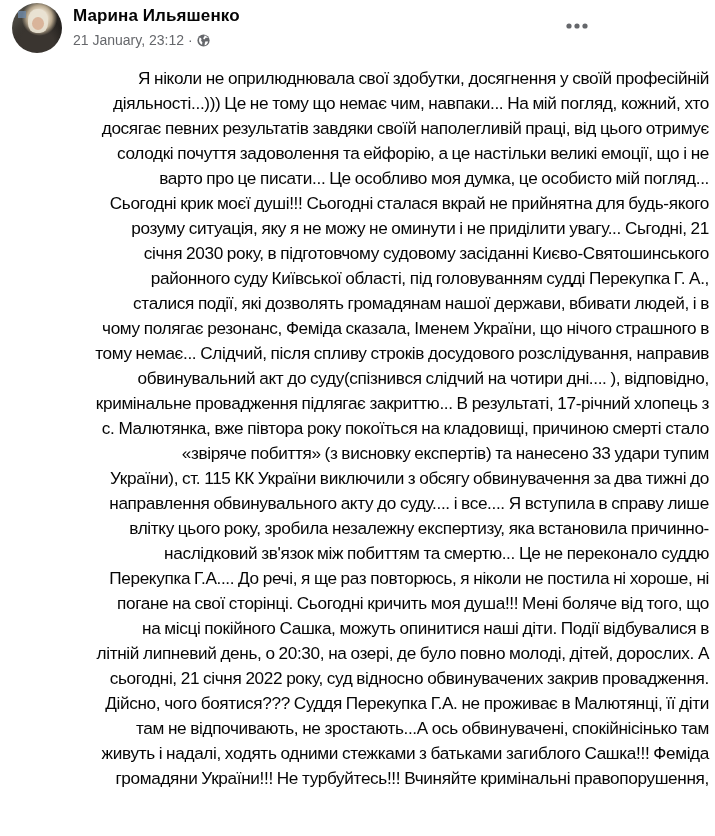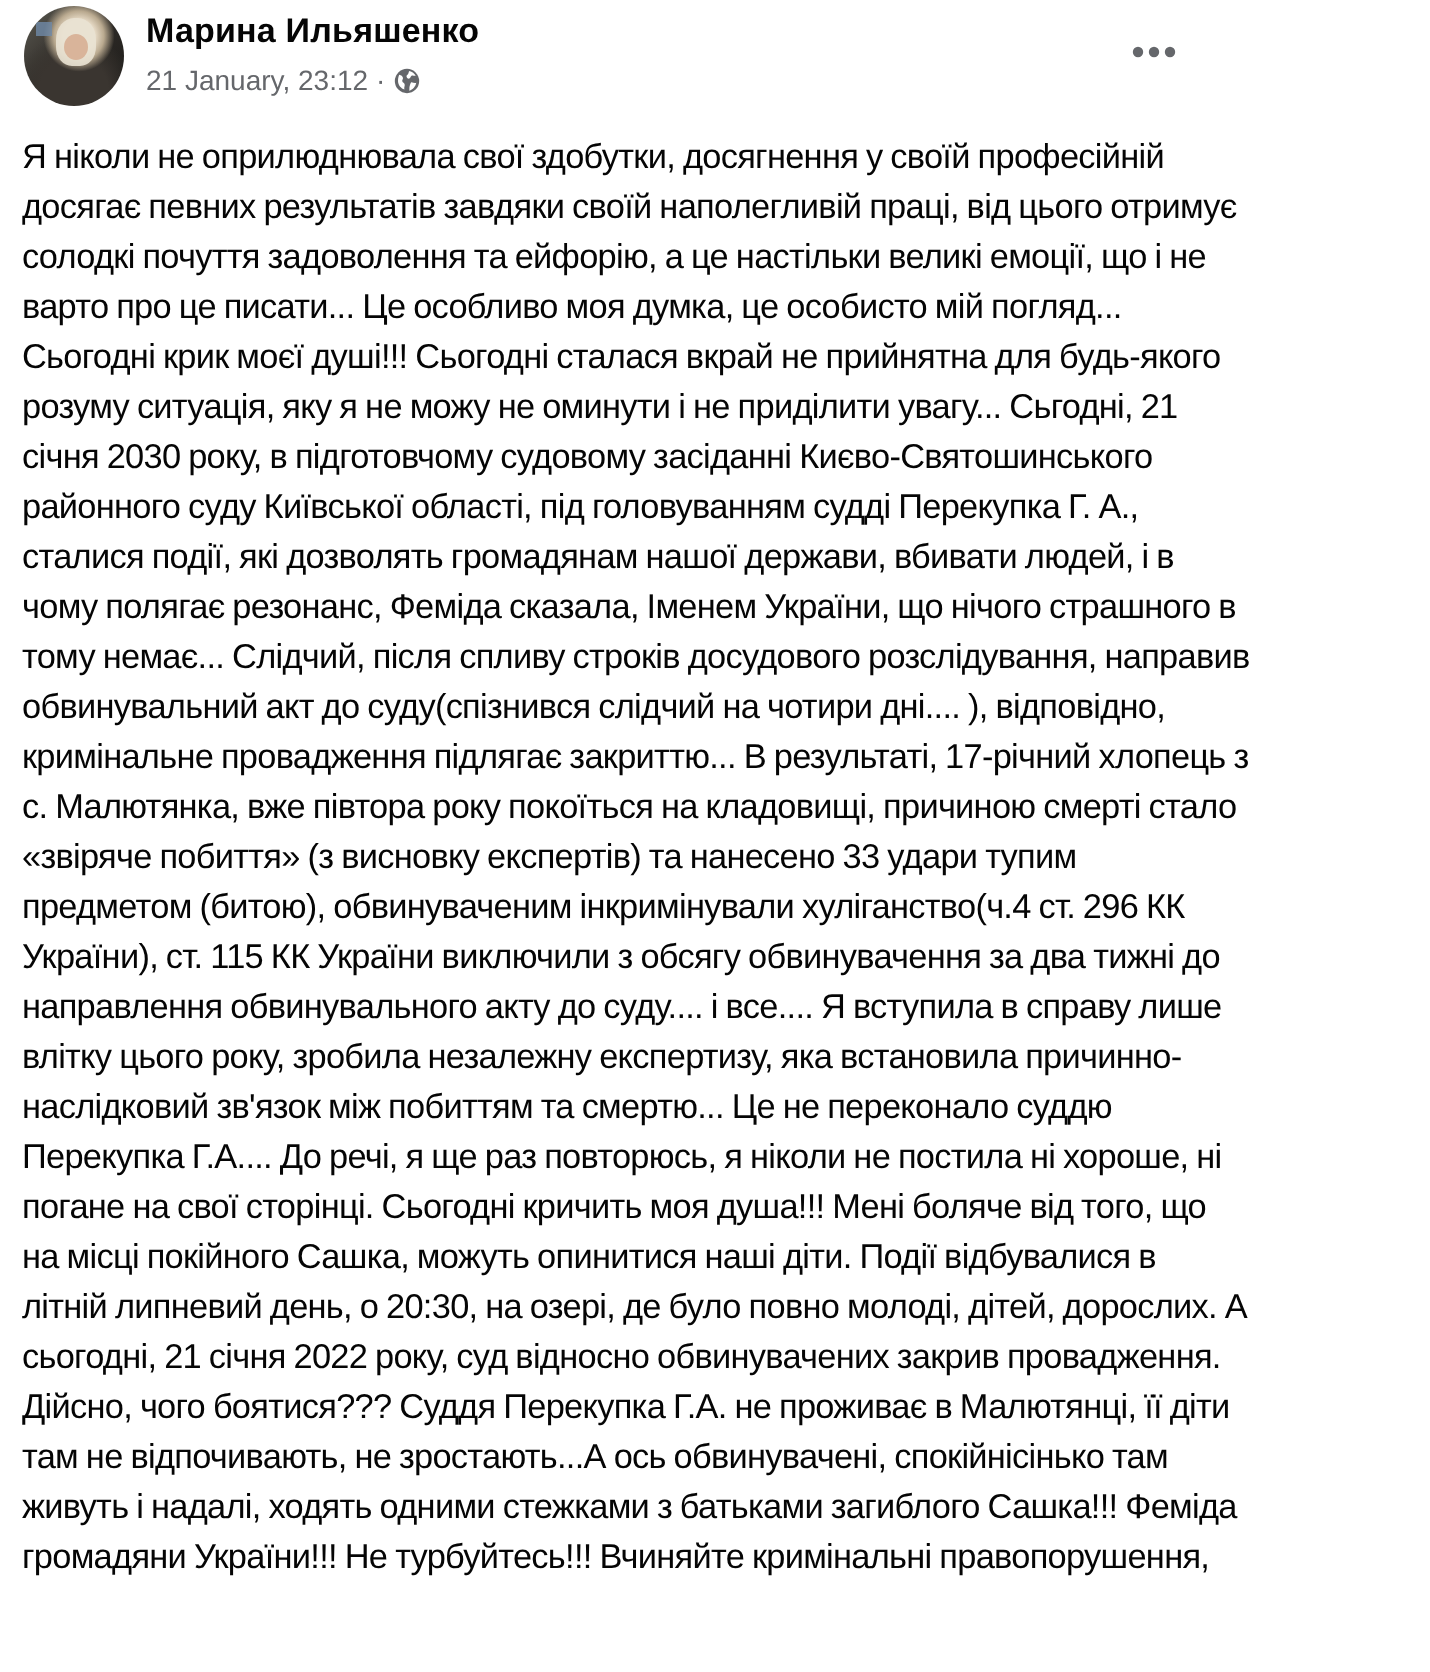--- a/index.html
+++ b/index.html
@@ -22,21 +22,21 @@
   .meta { position: absolute; left: 73px; top: 32px; font-size: 14px; color: #65676b; display: flex; align-items: center; }
   .meta .time { cursor: pointer; }
   .meta .dot { margin: 0 4px; }
   .globe { width: 13px; height: 13px; display: inline-block; }
   .more { position: absolute; right: 14px; top: 14px; width: 28px; height: 24px; display: flex; align-items: center;
           justify-content: center; cursor: pointer; }
   .more svg { display: block; }
   .body-text { position: absolute; left: 11px; top: 66px; width: 698px; font-size: 17.2px; line-height: 25px;
                color: #050505; font-family: "Liberation Sans Narrow", "Liberation Sans", sans-serif;
                letter-spacing: -0.35px; word-spacing: -0.5px; }
-  .line { display: block; white-space: nowrap; }
+  .line { display: block; white-space: nowrap; text-align: right; }
 </style>
 </head>
 <body>
 
 <div class="post">
   <div class="header">
     <div class="avatar">
       <span class="window"></span>
       <span class="hair"></span>
       <span class="face"></span>
@@ -56,35 +56,35 @@
       <svg width="22" height="6" viewBox="0 0 22 6">
         <circle cx="3" cy="3" r="2.6" fill="#65676b"></circle>
         <circle cx="11" cy="3" r="2.6" fill="#65676b"></circle>
         <circle cx="19" cy="3" r="2.6" fill="#65676b"></circle>
       </svg>
     </div>
   </div>
 
   <div class="body-text">
     <span class="line">Я ніколи не оприлюднювала свої здобутки, досягнення у своїй професійній</span>
+    <span class="line">діяльності...))) Це не тому що немає чим, навпаки... На мій погляд, кожний, хто</span>
     <span class="line">досягає певних результатів завдяки своїй наполегливій праці, від цього отримує</span>
     <span class="line">солодкі почуття задоволення та ейфорію, а це настільки великі емоції, що і не</span>
     <span class="line">варто про це писати... Це особливо моя думка, це особисто мій погляд...</span>
     <span class="line">Сьогодні крик моєї душі!!! Сьогодні сталася вкрай не прийнятна для будь-якого</span>
     <span class="line">розуму ситуація, яку я не можу не оминути і не приділити увагу... Сьгодні, 21</span>
     <span class="line">січня 2030 року, в підготовчому судовому засіданні Києво-Святошинського</span>
     <span class="line">районного суду Київської області, під головуванням судді Перекупка Г. А.,</span>
     <span class="line">сталися події, які дозволять громадянам нашої держави, вбивати людей, і в</span>
     <span class="line">чому полягає резонанс, Феміда сказала, Іменем України, що нічого страшного в</span>
     <span class="line">тому немає... Слідчий, після спливу строків досудового розслідування, направив</span>
     <span class="line">обвинувальний акт до суду(спізнився слідчий на чотири дні.... ), відповідно,</span>
     <span class="line">кримінальне провадження підлягає закриттю... В результаті, 17-річний хлопець з</span>
     <span class="line">с. Малютянка, вже півтора року покоїться на кладовищі, причиною смерті стало</span>
     <span class="line">«звіряче побиття» (з висновку експертів) та нанесено 33 удари тупим</span>
-    <span class="line">предметом (битою), обвинуваченим інкримінували хуліганство(ч.4 ст. 296 КК</span>
     <span class="line">України), ст. 115 КК України виключили з обсягу обвинувачення за два тижні до</span>
     <span class="line">направлення обвинувального акту до суду.... і  все.... Я вступила в справу лише</span>
     <span class="line">влітку цього року, зробила незалежну експертизу, яка встановила причинно-</span>
     <span class="line">наслідковий зв'язок між побиттям та смертю... Це не переконало суддю</span>
     <span class="line">Перекупка Г.А.... До речі, я ще раз повторюсь, я ніколи не постила ні хороше, ні</span>
     <span class="line">погане на свої сторінці. Сьогодні кричить моя душа!!! Мені боляче від того, що</span>
     <span class="line">на місці покійного Сашка, можуть опинитися наші діти. Події відбувалися в</span>
     <span class="line">літній липневий день, о 20:30, на озері, де було повно молоді, дітей, дорослих. А</span>
     <span class="line">сьогодні, 21 січня 2022 року, суд відносно обвинувачених закрив провадження.</span>
     <span class="line">Дійсно, чого боятися??? Суддя Перекупка Г.А. не проживає в Малютянці, її діти</span>

